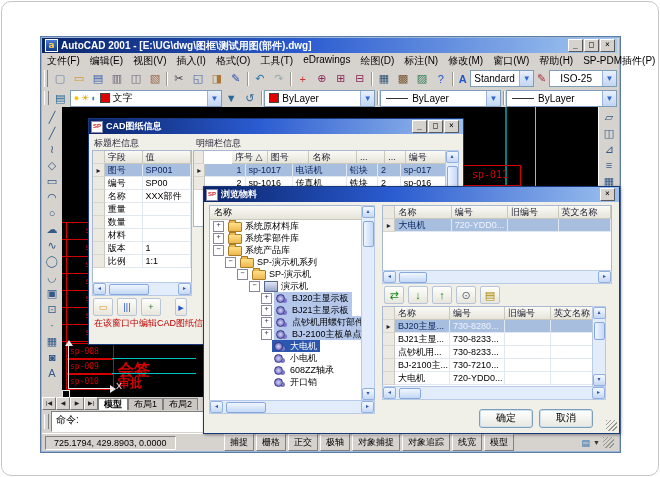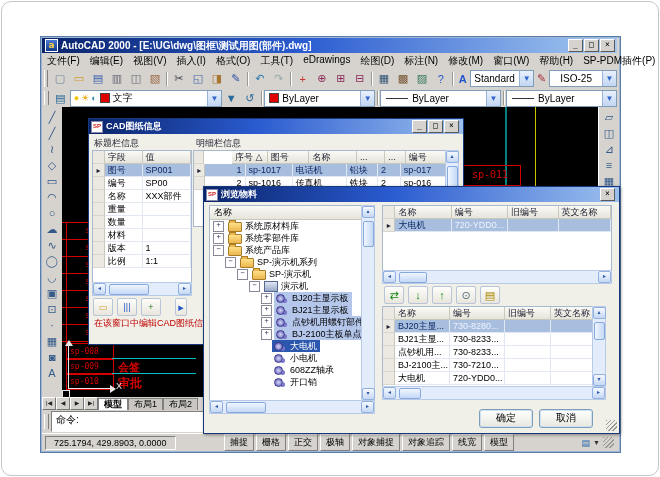--- a/index.html
+++ b/index.html
@@ -137,21 +137,21 @@
 </head>
 <body>
 
 <div class="screen">
   <div class="outer-frame"></div>
 
   <div class="abs app-bg"></div>
 
   <div class="abs titlebar">
     <span class="app-icon">a</span>
-    <span>AutoCAD 2000 - [E:\UG\dwg\图框\测试用图(部件).dwg]</span>
+    <span>AutoCAD 2001 - [E:\UG\dwg\图框\测试用图(部件).dwg]</span>
     <span class="win-btns">
       <span class="wbtn">_</span>
       <span class="wbtn">□</span>
       <span class="wbtn">×</span>
     </span>
   </div>
 
   <div class="abs menubar">
     <span id="menus" style="display: flex;">
         <span class="menu-item">文件(F)</span>
@@ -297,21 +297,21 @@
     <div class="spbox" style="left:397px;top:58px;width:60px;height:19px;">sp-011</div>
 
     <div id="tblock">
         <div class="abs" style="left: 4px; top: 236px; width: 46px; height: 15px; border: 1px solid rgb(212, 0, 0);">
           <div class="redtext" style="left: 3px; top: 3px; font-size: 8px;">sp-008</div>
         </div>
         <div class="cyanline" style="left: 50px; top: 236px; width: 84px; height: 1px; background: rgb(0, 192, 192);"></div>
         <div class="abs" style="left: 4px; top: 251px; width: 46px; height: 15px; border: 1px solid rgb(212, 0, 0);">
           <div class="redtext" style="left: 3px; top: 3px; font-size: 8px;">sp-009</div>
         </div>
-        <div class="redtext" style="left: 56px; top: 253px; font-size: 11px; font-weight: bold;">会签</div>
+        <div class="redtext" style="left: 56px; top: 253px; font-size: 16px; font-weight: bold;">会签</div>
         <div class="cyanline" style="left: 50px; top: 251px; width: 84px; height: 1px; background: rgb(0, 192, 192);"></div>
         <div class="abs" style="left: 4px; top: 266px; width: 46px; height: 15px; border: 1px solid rgb(212, 0, 0);">
           <div class="redtext" style="left: 3px; top: 3px; font-size: 8px;">sp-010</div>
         </div>
         <div class="redtext" style="left: 56px; top: 268px; font-size: 12px; font-weight: bold;">审批</div>
         <div class="cyanline" style="left: 50px; top: 266px; width: 84px; height: 1px; background: rgb(0, 192, 192);"></div>
       </div>
 
     <div class="ucs" style="left:6px;top:238px;width:1px;height:43px;"></div>
     <div class="ucs" style="left:6px;top:281px;width:42px;height:1px;"></div>

